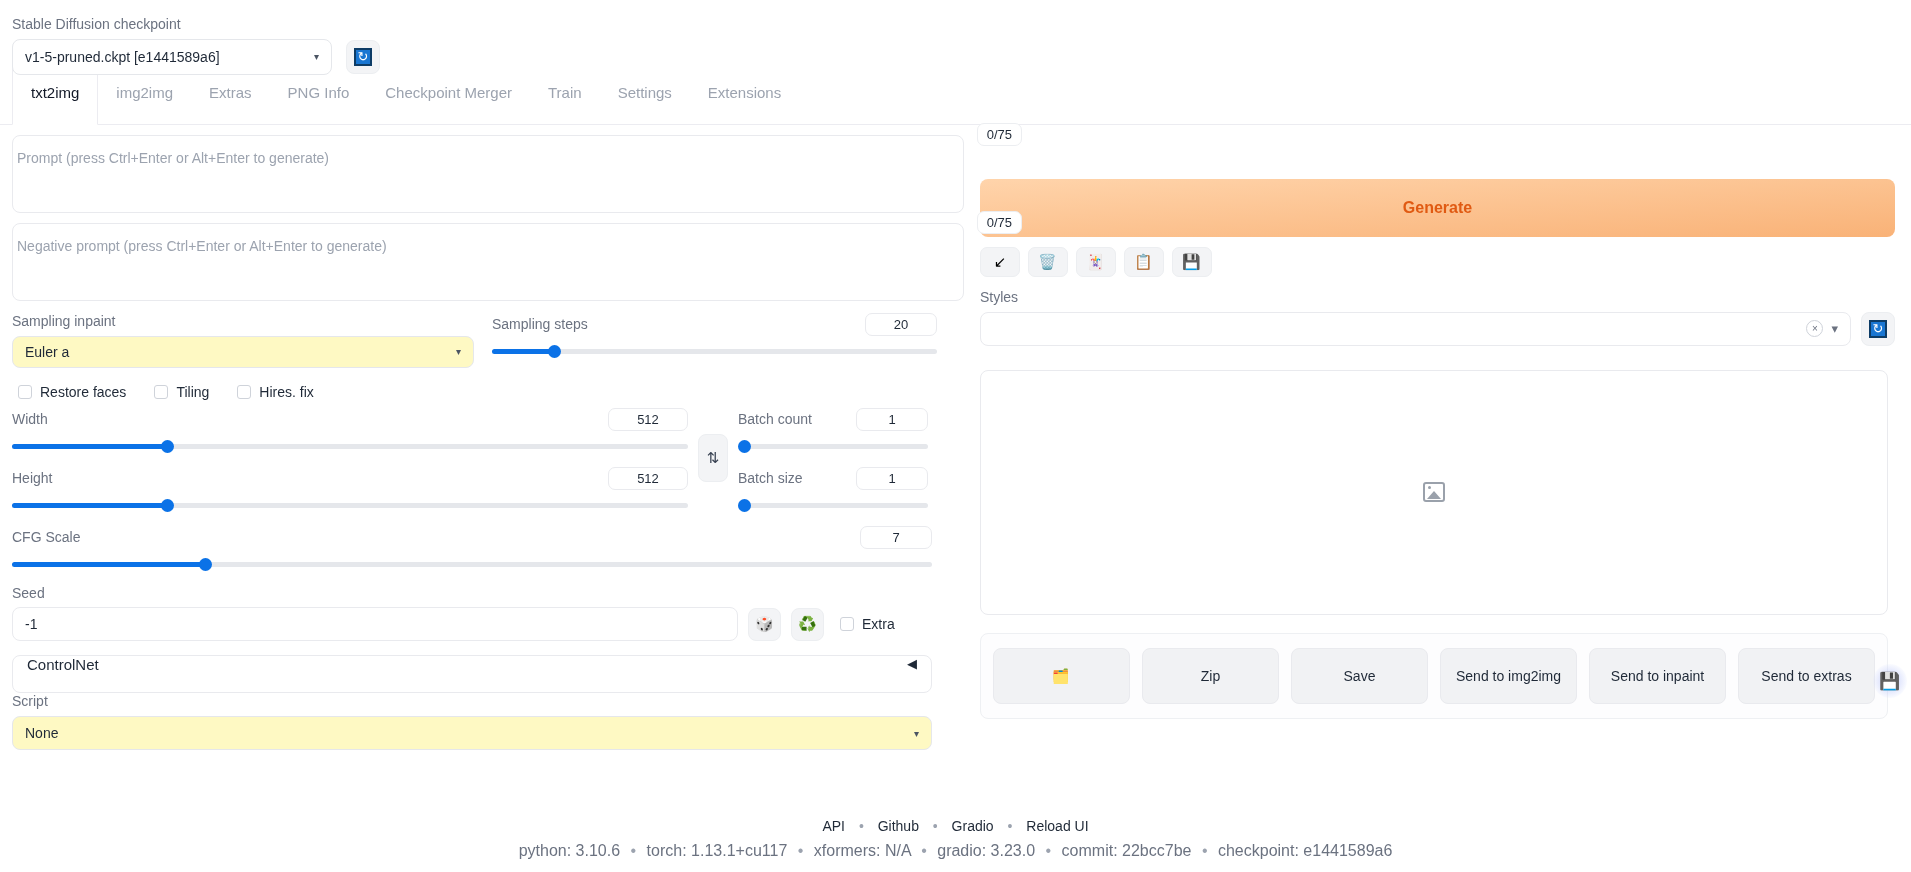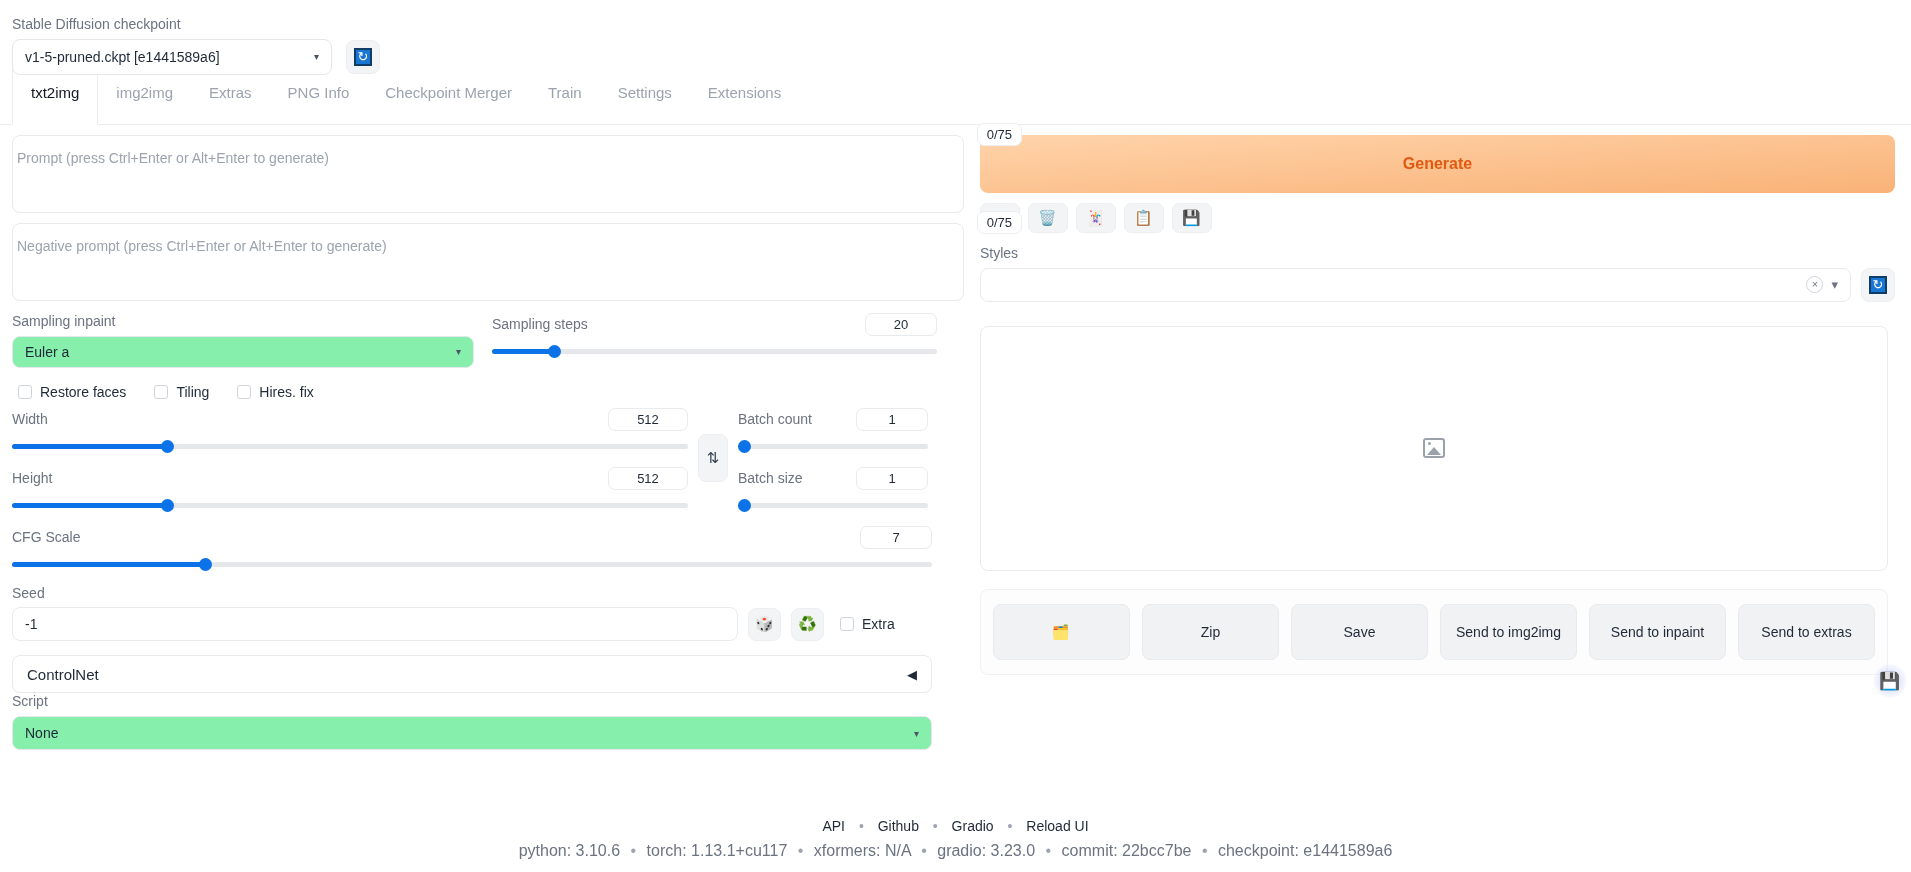--- a/index.html
+++ b/index.html
@@ -38,21 +38,21 @@
           border-bottom: 1px solid #ececf1; height: 36px; }
   .tab { padding: 22px 18px; font-size: 15px; color: #9ca3af; cursor:pointer; line-height:1.2; }
   .tab.active {
     color: #111827; background:#fff; border:1px solid #ececf1; border-bottom: 1px solid #fff;
     border-radius: 8px 8px 0 0; margin-bottom: -1px; font-weight: 400;
   }
 
   
   .main { display:flex; padding: 10px 12px 0 12px; gap: 16px; }
   .col-left { width: 952px; flex: none; }
-  .col-right { width: 915px; flex: none; position: relative; }
+  .col-right { width: 915px; flex: none; position: relative; margin-top: 44px; }
 
   
   .prompt-wrap { position: relative; margin-bottom: 10px; }
   .prompt-box {
     width: 100%; border: 1px solid #e9eaee; border-radius: 8px; background:#fff;
     font-size: 14px; color: #9ca3af; padding: 14px 4px;
   }
   .prompt-box.p1 { height: 78px; }
   .prompt-box.p2 { height: 78px; }
   .token-badge {
@@ -62,21 +62,21 @@
   }
 
   
   .settings { margin-top: 12px; }
   .row2 { display:flex; gap: 0; }
   .sm-col { width: 470px; padding-right: 8px; }
   .ss-col { width: 455px; padding-left: 10px; }
 
   .select-box {
     width: 100%; height: 32px; border: 1px solid #e5e7eb; border-radius: 8px;
-    background:#86efac; display:flex; align-items:center; padding: 0 12px;
+    background:#fef9c3; display:flex; align-items:center; padding: 0 12px;
     font-size: 14px; color:#1f2937; position: relative;
   }
   .select-box .caret { position:absolute; right:12px; color:#4b5563; font-size:10px; }
 
   .numbox {
     border: 1px solid #e9eaee; border-radius: 7px; background:#fff;
     font-size: 13px; color:#1f2937; text-align:center; height: 23px;
     display:flex; align-items:center; justify-content:center;
   }
 
@@ -103,21 +103,21 @@
   .seedinput {
     width: 726px; height: 34px; border:1px solid #e9eaee; border-radius:8px; background:#fff;
     display:flex; align-items:center; padding: 0 12px; font-size:14px; color:#1f2937;
   }
   .small-icon-btn { width: 33px; height:33px; border-radius:8px; background:#f3f4f6;
     border:1px solid #eceef1; display:flex; align-items:center; justify-content:center;
     font-size:15px; cursor:pointer; }
 
   .accordion {
     margin-top: 14px; border:1px solid #e9eaee; border-radius:8px; background:#fff;
-    height: 38px; display:flex; align-items:center; justify-content:space-between;
+    height: 38px; display:flex; align-items:flex-start; justify-content:space-between;
     padding: 0 14px; font-size:15px; color:#1f2937; cursor:pointer; width: 920px;
   }
   .accordion .arrow { color:#1f2937; font-size: 13px; }
 
   .script-wrap { margin-top: 0; width: 920px; }
 
   
   .gen-btn {
     width: 100%; height: 58px; border-radius: 8px; cursor:pointer;
     background: linear-gradient(to bottom right, #ffd4ab, #f9b277);

